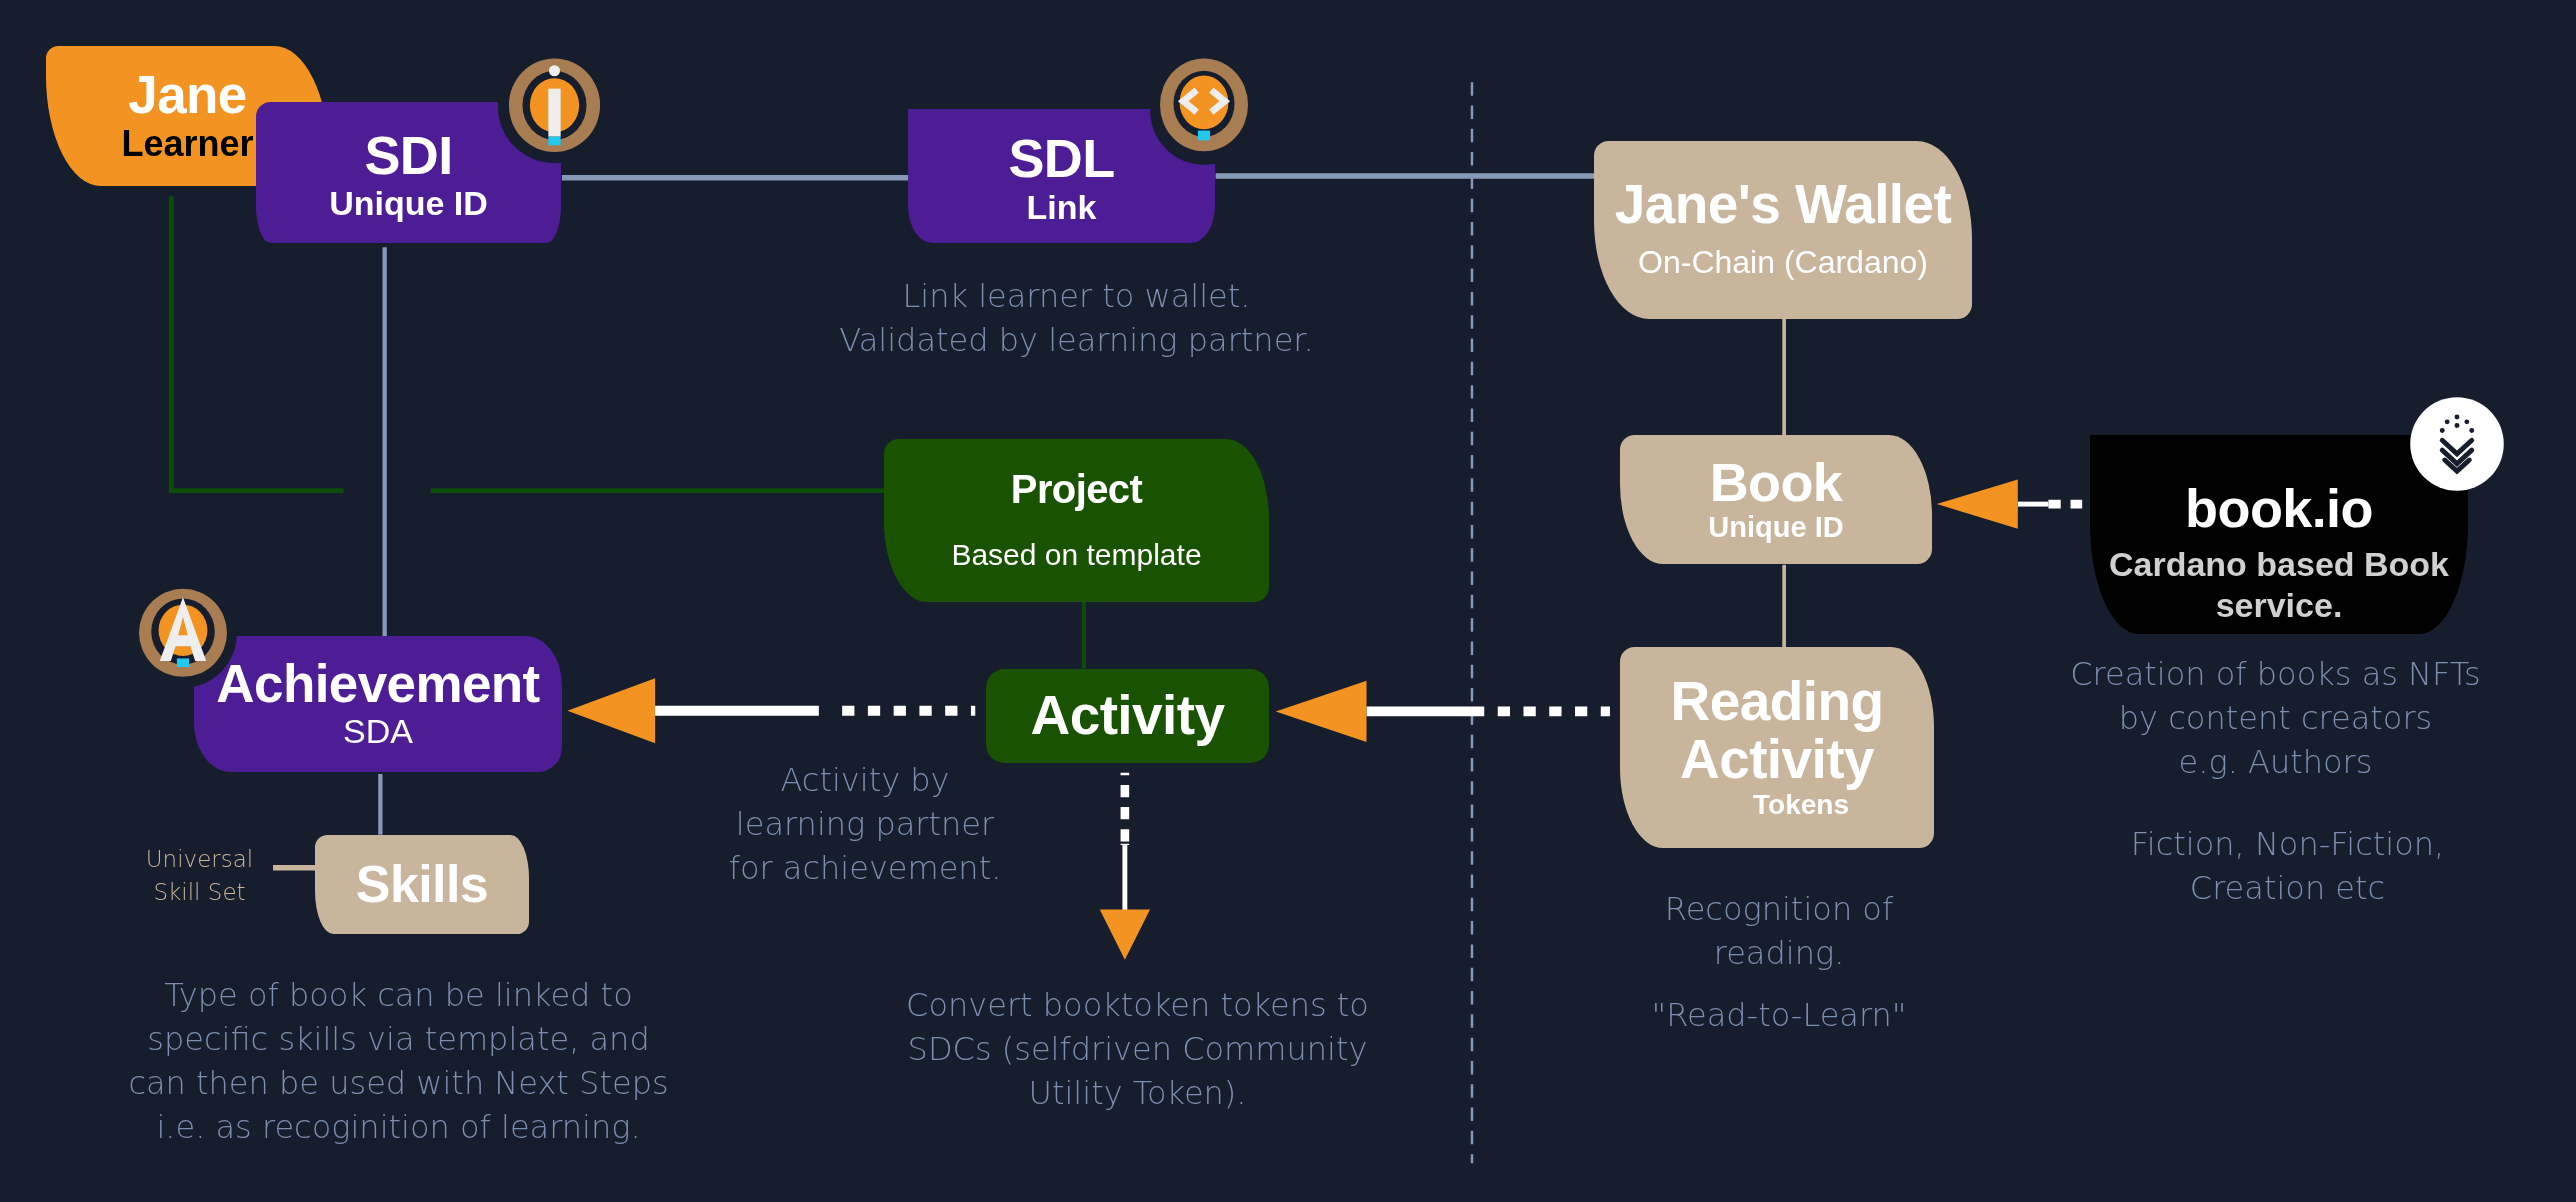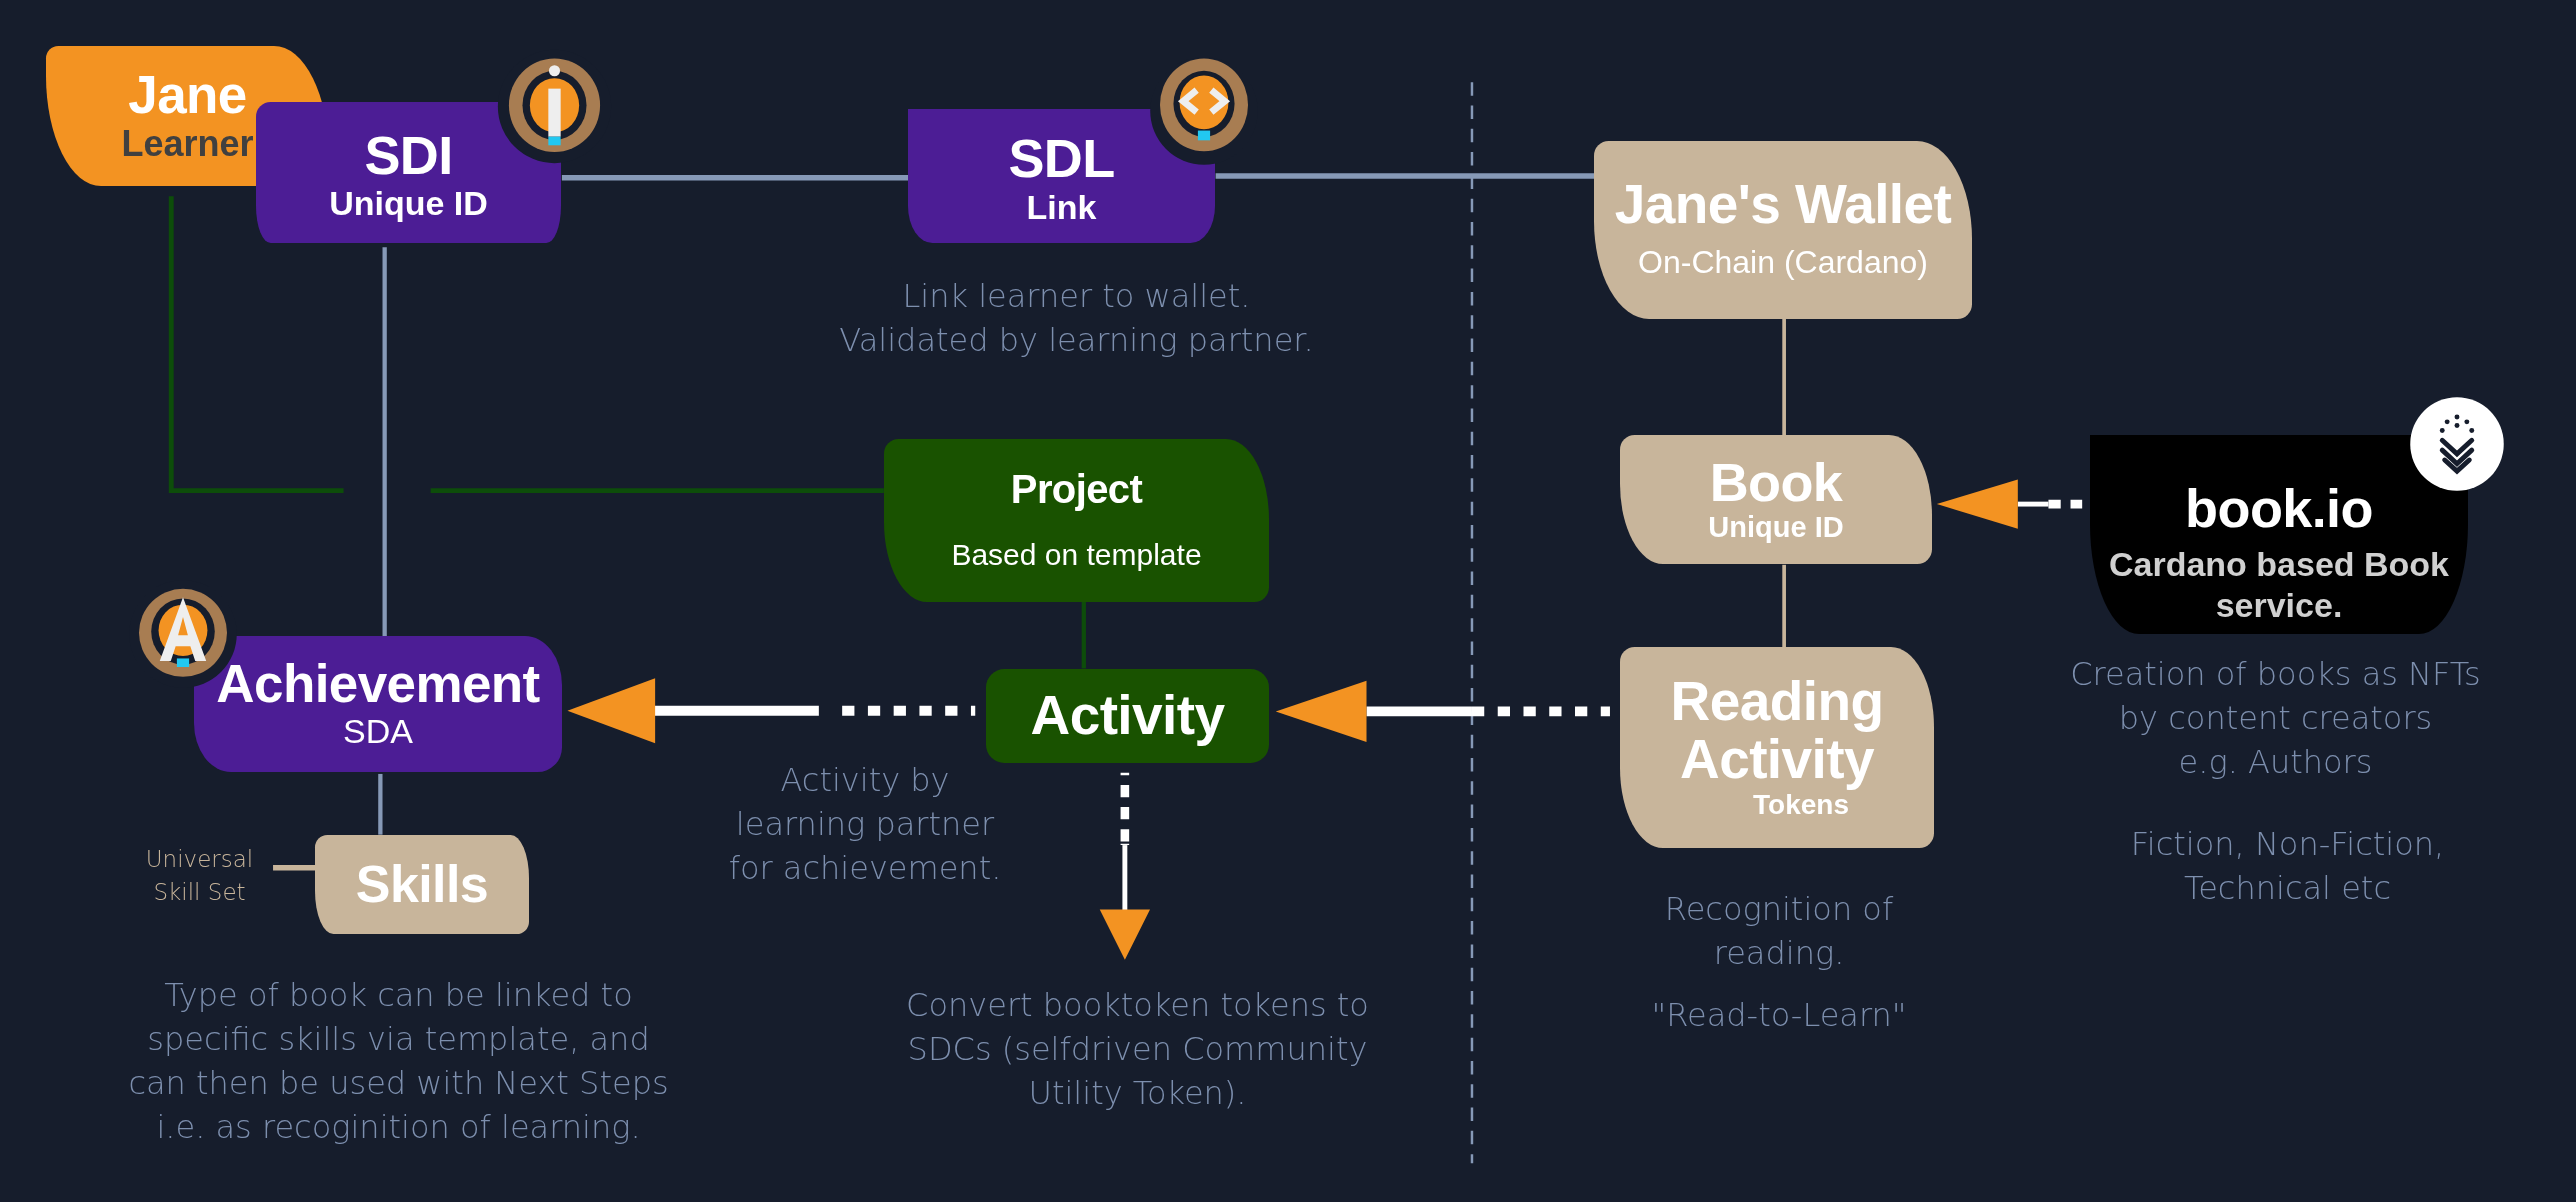--- a/index.html
+++ b/index.html
@@ -59,21 +59,21 @@
   <line x1="1834" y1="1378" x2="1834" y2="1485" stroke="#ffffff" stroke-width="8"></line>
   <polygon points="1834,1565 1793,1483 1875,1483" fill="#f39322"></polygon>
 
   <line x1="3340" y1="822" x2="3395" y2="822" stroke="#ffffff" stroke-width="14" stroke-dasharray="20 16"></line>
   <line x1="3290" y1="822" x2="3340" y2="822" stroke="#ffffff" stroke-width="8"></line>
   <polygon points="3158,822 3290,782 3290,862" fill="#f39322"></polygon>
 </svg>
 
 <div class="node orange" style="left:46px; top:46px; width:283px; height:140px; border-radius:12.3px 55px 12.3px 55px / 12.3px 110px 12.3px 110px;">
   <div class="title" style="font-size:53px;">Jane</div>
-  <div class="sub" style="color:#404040; font-size:36px;">Learner</div>
+  <div class="sub" style="color:#000000; font-size:36px;">Learner</div>
 </div>
 
 <div class="node blue" style="left:256px; top:102px; width:305px; height:141px; border-radius:14.7px 14.7px 14.7px 14.7px / 14.7px 14.7px 37px 37px; z-index:-0; padding-top:6.1px;">
   <div class="title">SDI</div>
   <div class="sub" style="font-size:34px;">Unique ID</div>
 </div>
 <svg class="badge" style="left:496px; top:48px;" width="117" height="117" viewBox="0 0 190 190">
   <ellipse cx="95" cy="95" rx="92" ry="92" fill="#161d2c"></ellipse>
   <ellipse cx="95" cy="93" rx="74" ry="76" fill="#a87d52"></ellipse>
   <ellipse cx="95" cy="93" rx="52" ry="56" fill="#161d2c"></ellipse>
@@ -198,15 +198,15 @@
 </div>
 
 <div class="note" style="left:2024px; top:652px; width:503px;">
   <span>Creation of books as NFTs</span>
   <span>by content creators</span>
   <span>e.g. Authors</span>
 </div>
 
 <div class="note" style="left:2042px; top:822px; width:491px;">
   <span>Fiction, Non-Fiction,</span>
-  <span>Technical etc</span>
+  <span>Creation etc</span>
 </div>
 
 
 </body></html>

